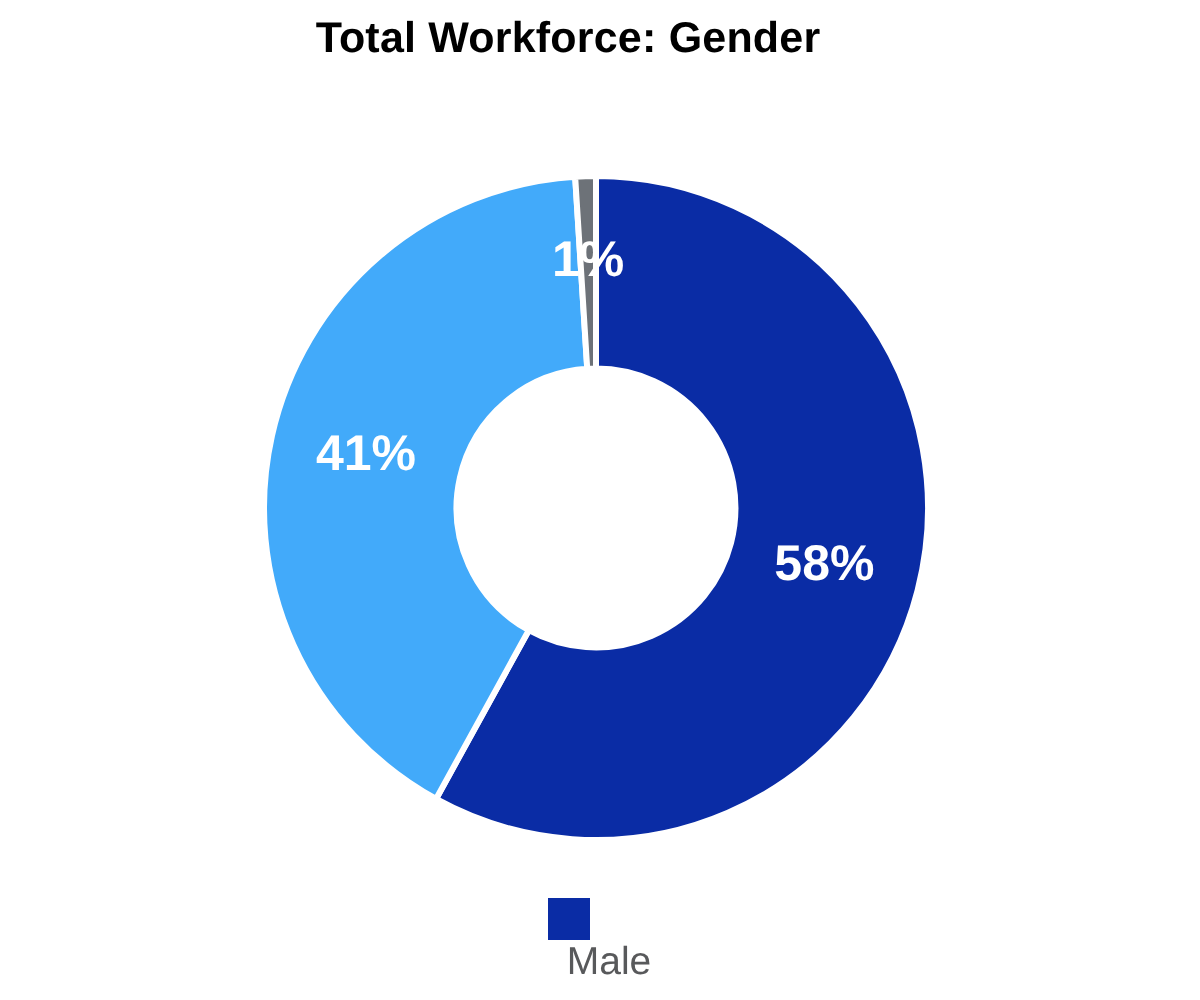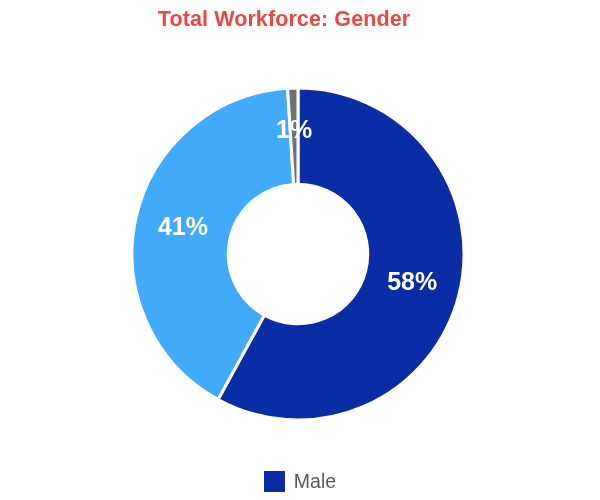--- a/index.html
+++ b/index.html
@@ -21,21 +21,21 @@
     height: 500px;
   }
   .chart-title {
     position: absolute;
     left: 0;
     top: 6px;
     width: 568px;
     text-align: center;
     font-size: 21.5px;
     font-weight: bold;
-    color: #ef4444;
+    color: #000000;
     letter-spacing: 0.1px;
     line-height: 26px;
     white-space: nowrap;
   }
   #donut-svg {
     position: absolute;
     left: 0;
     top: 0;
   }
   .slice-label {
@@ -52,22 +52,21 @@
     bottom: 8px;
     width: 600px;
     display: flex;
     flex-direction: row;
     align-items: center;
     justify-content: center;
     gap: 0px;
   }
   .legend-item {
     display: flex;
-    flex-direction: row;
-    align-items: center;
+    flex-direction: column;
     margin: 0 11px;
   }
   .legend-swatch {
     width: 21px;
     height: 21px;
     display: inline-block;
     flex: 0 0 auto;
   }
   .legend-label {
     font-size: 19.5px;

